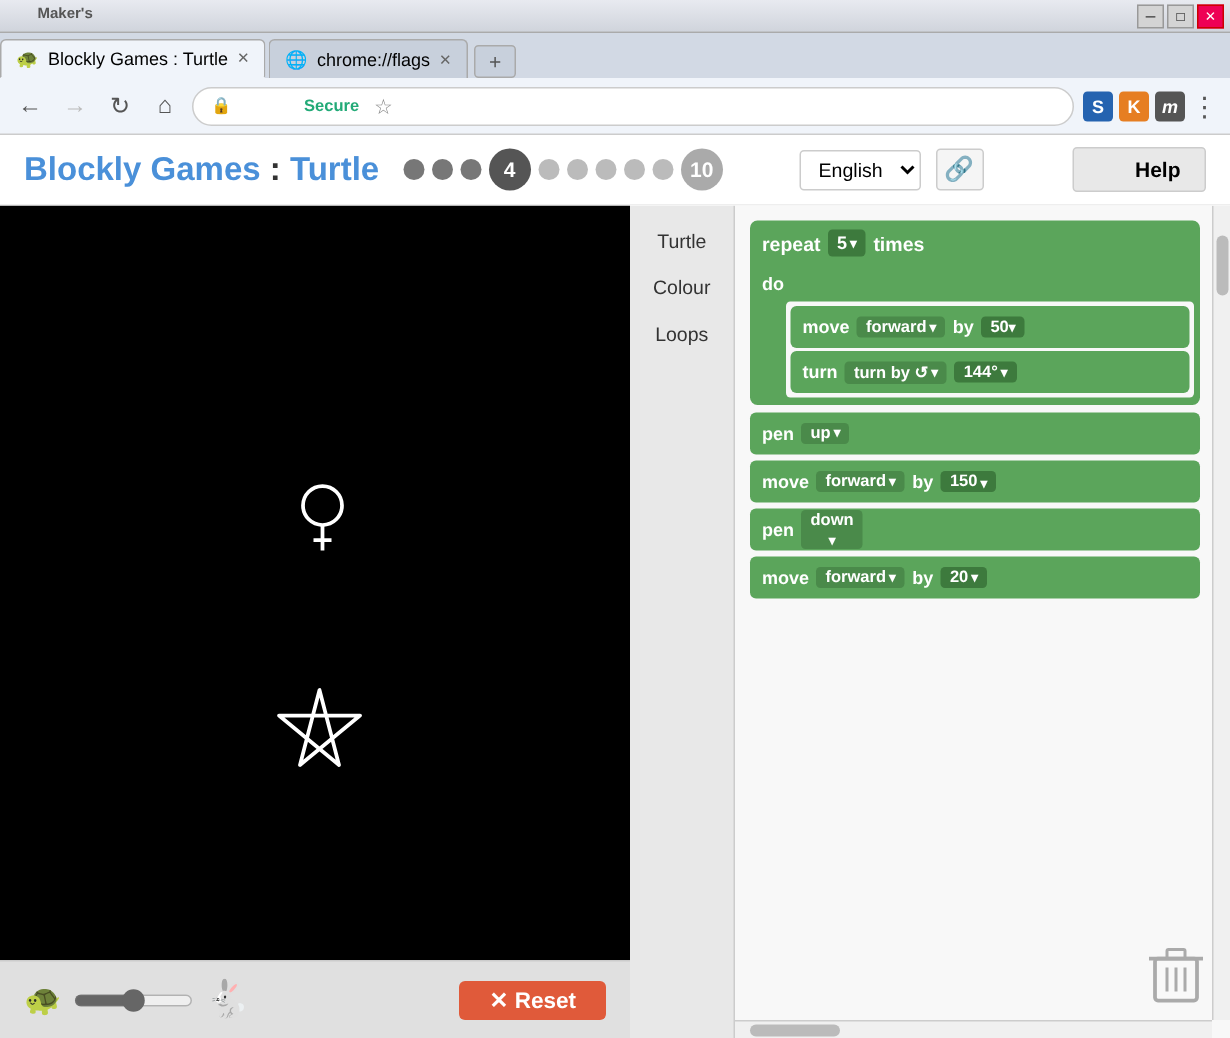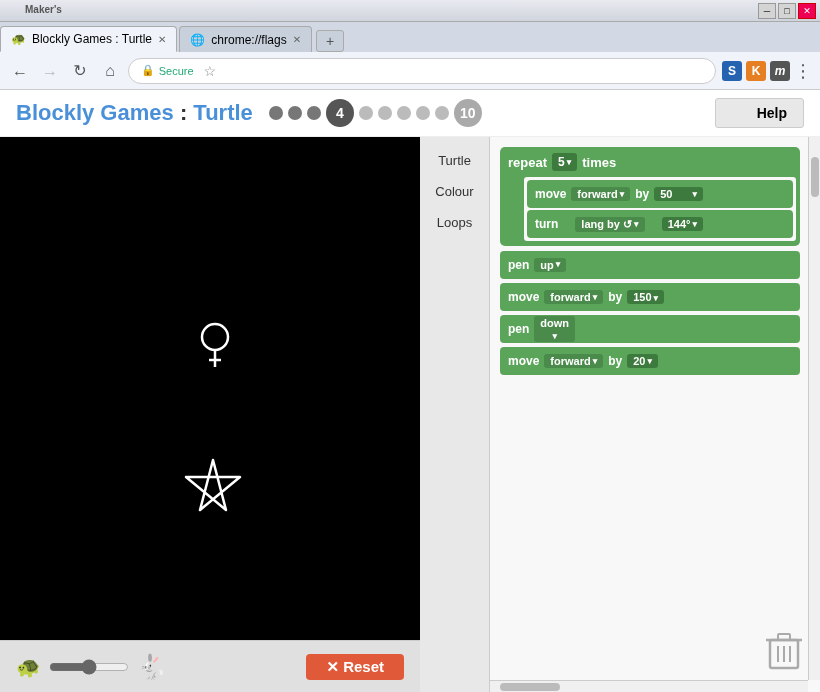--- a/index.html
+++ b/index.html
@@ -329,21 +329,21 @@
   <div class="tab-new">+</div>
 </div>
 
 <div class="address-bar">
   <button class="nav-btn">←</button>
   <button class="nav-btn" disabled="">→</button>
   <button class="nav-btn">↻</button>
   <button class="nav-btn">⌂</button>
   <div class="address-input">
     <span class="secure-icon">🔒</span>
-    <span class="secure-icon" style="color:#2a7; font-size:11px; font-weight:normal;">Secure</span>
+    <span class="secure-icon" style="color:#2a7; font-size:11px; font-weight:bold;margin-left:44px;">Secure</span>
     <span class="star-btn">☆</span>
   </div>
   <div class="ext-icons">
     <div class="ext-icon" style="background:#2563b0; color:white;">S</div>
     <div class="ext-icon" style="background:#e67e22; color:white;">K</div>
     <div class="ext-icon" style="background:#555; color:white; font-style:italic;">m</div>
     <div style="font-size:18px; color:#555; cursor:pointer;">⋮</div>
   </div>
 </div>
 
@@ -362,20 +362,26 @@
         <span class="dot filled"></span>
         <div class="level-badge current">4</div>
         <span class="dot"></span>
         <span class="dot"></span>
         <span class="dot"></span>
         <span class="dot"></span>
         <span class="dot"></span>
         <div class="level-badge total">10</div>
       </div>
     </div>
+    <div class="app-controls">
+      <select class="lang-select">
+        <option>English</option>
+      </select>
+      <div class="link-btn">🔗</div>
+    </div>
     <button class="help-btn" style="margin-left:8px;padding-left:41px;">Help</button>
   </div>
 
   <div class="main-area">
 
     <div class="canvas-area">
       <div class="turtle-canvas">
 
         <div style="position:absolute; left:195px; top:185px;">
           <svg width="40" height="50" viewBox="0 0 40 50">
@@ -416,40 +422,43 @@
 
             <div style="display:flex; align-items:center; height:30px; padding:0 8px; gap:5px; color:white; font-size:13px; font-weight:bold;">
               <span>repeat</span>
               <span style="background:#3d7a3d; border-radius:3px; padding:2px 6px; font-size:12px; display:inline-flex; align-items:center; gap:2px;">
                 <span>5</span>
                 <span style="font-size:9px;">▾</span>
               </span>
               <span>times</span>
             </div>
 
+            <div style="display:flex; align-items:center; height:24px; padding:0 8px; color:white; font-size:12px; font-weight:bold; gap:4px;">
+              <span>do</span>
+            </div>
 
             <div style="margin-left:24px; margin-right:4px; background:#f8f8f8; border-radius:3px; padding:3px;">
 
               <div style="display:flex; align-items:center; height:28px; background:#5ba55b; border-radius:4px; padding:0 8px; gap:5px; margin-bottom:2px; color:white; font-size:12px; font-weight:bold;">
                 <span>move</span>
                 <span style="background:#4a8a4a; border-radius:3px; padding:1px 6px; font-size:11px; display:inline-flex; align-items:center; gap:2px;">
                   <span>forward</span>
                   <span style="font-size:9px;">▾</span>
                 </span>
                 <span>by</span>
-                <span style="background:#3d7a3d; border-radius:3px; padding:1px 6px; font-size:11px; display:inline-flex; align-items:center; gap:20px;">
+                <span style="background:#3d7a3d; border-radius:3px; padding:1px 6px; font-size:11px; display:inline-flex; align-items:center; gap:0;">
                   <span>50</span>
                   <span style="font-size:9px;">▾</span>
                 </span>
               </div>
 
-              <div style="display:flex; align-items:center; height:28px; background:#5ba55b; border-radius:4px; padding:0 8px; gap:17px; color:white; font-size:12px; font-weight:bold;">
+              <div style="display:flex; align-items:center; height:28px; background:#5ba55b; border-radius:4px; padding:0 8px; gap:5px; color:white; font-size:12px; font-weight:bold;">
                 <span>turn</span>
                 <span style="background:#4a8a4a; border-radius:3px; padding:1px 6px; font-size:11px; display:inline-flex; align-items:center; gap:2px;">
-                  <span>lang by ↺</span>
+                  <span>turn by ↺</span>
                   <span style="font-size:9px;">▾</span>
                 </span>
                 <span style="background:#3d7a3d; border-radius:3px; padding:1px 6px; font-size:11px; display:inline-flex; align-items:center; gap:2px;">
                   <span>144°</span>
                   <span style="font-size:9px;">▾</span>
                 </span>
               </div>
             </div>
           </div>
 

